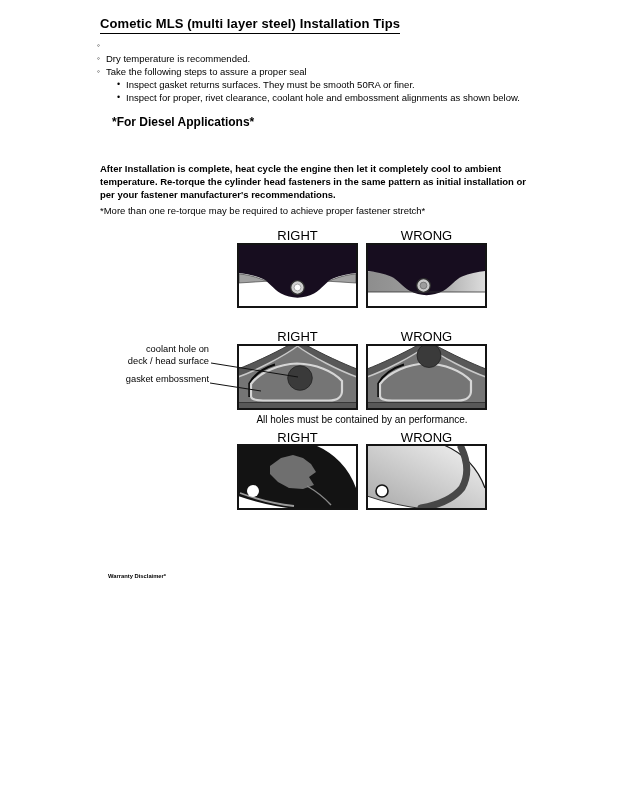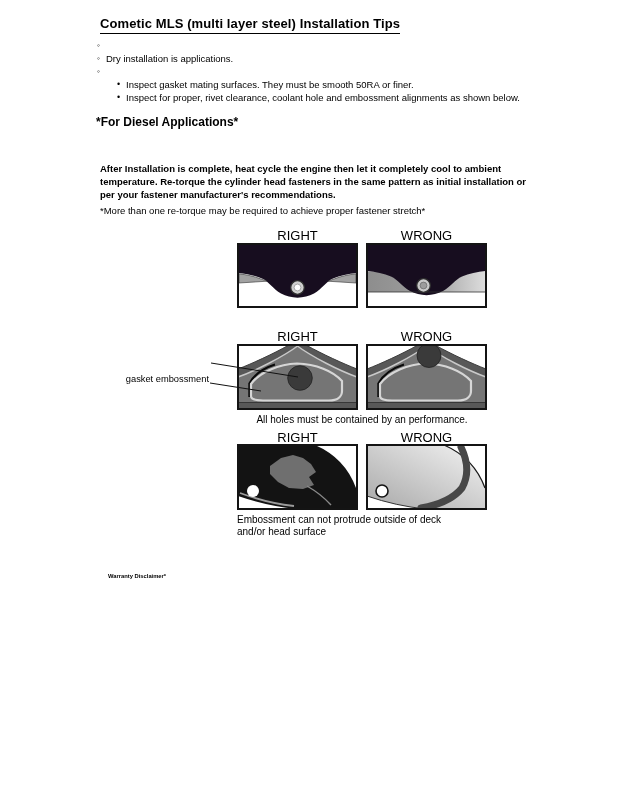--- a/index.html
+++ b/index.html
@@ -8,21 +8,21 @@
 
   .title { position:absolute; left:100px; top:16px; font-size:13px; font-weight:bold;
            border-bottom:1.5px solid #000; padding-bottom:2px; letter-spacing:0.1px; }
 
   .bullets { position:absolute; left:97px; top:39px; width:440px; font-size:9.5px; }
   .b-item { display:flex; line-height:13px; }
   .b-marker { width:9px; flex:0 0 9px; font-size:8.5px; }
   .b-item.sub { margin-left:20px; }
   .b-item.sub .b-marker { font-size:9px; }
 
-  .diesel-heading { position:absolute; left:96px; top:115px; font-size:12px; font-weight:bold; }
+  .diesel-heading { position:absolute; left:112px; top:115px; font-size:12px; font-weight:bold; }
   .para { position:absolute; left:100px; width:430px; font-size:9.5px; line-height:13px; }
   .para1 { top:133px; }
   .para2 { top:162px;font-weight:bold; }
   .note  { top:204px; }
 
   .dlabel { position:absolute; width:121px; text-align:center; font-size:13px; }
   .panel  { position:absolute; width:121px; }
   .panel svg { display:block; }
   .cap { position:absolute; font-size:10px; line-height:12px; }
   .cap2 { text-align:center; width:250px; }
@@ -45,28 +45,29 @@
 <div class="page">
 
   <div class="title">Cometic MLS (multi layer steel) Installation Tips</div>
 
   <div class="bullets">
     <div class="b-item">
       <span class="b-marker">◦</span>
     </div>
     <div class="b-item">
       <span class="b-marker">◦</span>
-      <span>Dry installation is applications.</span>
+      <span>Dry temperature is recommended.</span>
     </div>
     <div class="b-item">
       <span class="b-marker">◦</span>
+      <span>Take the following steps to assure a proper seal</span>
     </div>
     <div class="b-item sub">
       <span class="b-marker">•</span>
-      <span>Inspect gasket mating surfaces.  They must be smooth 50RA or finer.</span>
+      <span>Inspect gasket returns surfaces.  They must be smooth 50RA or finer.</span>
     </div>
     <div class="b-item sub">
       <span class="b-marker">•</span>
       <span>Inspect for proper, rivet clearance, coolant hole and embossment alignments as shown below.</span>
     </div>
   </div>
 
   <div class="diesel-heading">*For Diesel Applications*</div>
   <div class="para para2">After Installation is complete, heat cycle the engine then let it completely cool to ambient temperature. Re-torque the cylinder head fasteners in the same pattern as initial installation or per your fastener manufacturer's recommendations.</div>
   <div class="para note">*More than one re-torque may be required to achieve proper fastener stretch*</div>
@@ -100,20 +101,24 @@
       <line x1="1" y1="49" x2="120" y2="49" stroke="#333" stroke-width="0.8"></line>
       <circle cx="57.5" cy="42.5" r="6.8" fill="#c9c9c9" stroke="#2f2f2f" stroke-width="1.3"></circle>
       <circle cx="57.5" cy="42.5" r="3.4" fill="#9c9c9c" stroke="#666" stroke-width="0.7"></circle>
       <rect x="1" y="1" width="119" height="63" fill="none" stroke="#141414" stroke-width="2"></rect>
     </svg>
   </div>
 
   <div class="dlabel" style="left:237px; top:329px;">RIGHT</div>
   <div class="dlabel" style="left:366px; top:329px;">WRONG</div>
 
+  <div class="lab-side" style="top:344px;">
+    <div>coolant hole on</div>
+    <div>deck / head surface</div>
+  </div>
   <div class="lab-side" style="top:374px;">gasket embossment</div>
 
   <div class="panel" style="left:237px; top:344px;">
     <svg width="121" height="66" viewBox="0 0 121 66">
       <rect x="1" y="1" width="119" height="64" fill="#757575"></rect>
       <path d="M1,1 L52,1 C36,10 14,20 1,25 Z" fill="#ffffff"></path>
       <path d="M120,1 L69,1 C85,10 107,20 120,25 Z" fill="#ffffff"></path>
       <path d="M1,25 C14,20 36,10 52,1 L62,1 C46,13 18,27 1,33 Z" fill="#585858"></path>
       <path d="M120,25 C107,20 85,10 69,1 L59,1 C75,13 103,27 120,33 Z" fill="#585858"></path>
       <path d="M1,33 C18,27 46,13 62,1" stroke="#c9c9c9" stroke-width="1.5" fill="none"></path>
@@ -179,24 +184,20 @@
       </defs>
       <rect x="1" y="1" width="119" height="64" fill="#ffffff"></rect>
       <path d="M1,1 L78,1 Q108,14 119,44 L120,46 L120,65 L60,65 Q30,62 1,52 Z" fill="url(#g3w)"></path>
       <path d="M78,1 Q108,14 119,44" stroke="#1a1a1a" stroke-width="1.3" fill="none"></path>
       <path d="M60,65 Q30,62 1,52" stroke="#333333" stroke-width="1" fill="none"></path>
       <path d="M95,3 Q106,26 96,44 Q84,59 55,64" stroke="#474747" stroke-width="7" fill="none" stroke-linecap="round"></path>
       <circle cx="16" cy="47" r="6" fill="#ffffff" stroke="#141414" stroke-width="1.6"></circle>
       <rect x="1" y="1" width="119" height="64" fill="none" stroke="#141414" stroke-width="2"></rect>
     </svg>
   </div>
-  <div class="cap" style="left:237px; top:514px;">
-    <div>Embossment can not protrude outside of deck</div>
-    <div>and/or head surface</div>
-  </div>
 
   <div class="disclaimer">
     <div class="d-head">Warranty Disclaimer*</div>
     <div class="d-para">Due to the nature of performance applications, the parts in this catalog are sold without any express warranty or any implied warranty of merchantability or fitness for a particular purpose.  Cometic Gasket Inc., shall not, under any circumstances, be liable for any special, incidental or consequential damages, including, person, party or property, but not limited to, damage, or loss of property or equipment, loss of profits or revenue, cost of purchased or replacement goods, or claims of customers of the purchase, which may arise and/or result from sale, installation or use of these parts.  Installation of these parts could adversely affect the motor manufacturers warranty coverage.</div>
     <div class="d-line">VENUE-The agreed upon venue, in the event of dispute whatsoever between the parties, whether instituted by either party, including, but not limited to, contract terms, payment terms, delivery, type, defects, sufficiency of product, shall be the Court of Common Pleas, Lake County, Ohio or the Painesville Municipal Court, Lake County, Ohio, depending on the amount in controversy.</div>
     <div class="d-para">This agreement shall be governed by and construed under the laws of the State of Ohio.</div>
     <div class="d-para">All prices and terms are subject to change without notice.</div>
     <div class="d-para">Terms COD- Secured with a completed dealer/jobber application on File, COD-Company check with a current credit card number on file.  Open accounts may be established by well rated firms.  A credit application is available upon request.  Open accounts are due payable Net 30 days from date of invoice.  No statement will be sent.  If an account becomes 60 or more days past due, it is subject to being placed on credit hold.  No orders will be shipped or new orders accepted until past due balance is paid.  If an account becomes 90 or more days past due, it is subject to being placed for collections.  All costs of collection are the responsibility of the customer, including attorney fees, court costs, and other expenses of litigation.</div>
     <div class="d-para">Returns- Authorized (RGA) must be obtained in advance on all returns.  A packing slip or invoice number must accompany the merchandise.  No returns after 30 days from invoice date.  All returns are subject to a 25% restocking charge.  All custom designed and custom manufactured gaskets are non-returnable.</div>
     <div class="d-line">Only catalog parts are returnable.</div>

